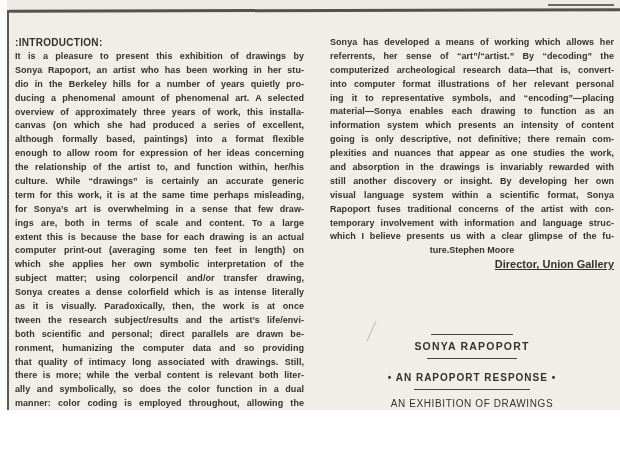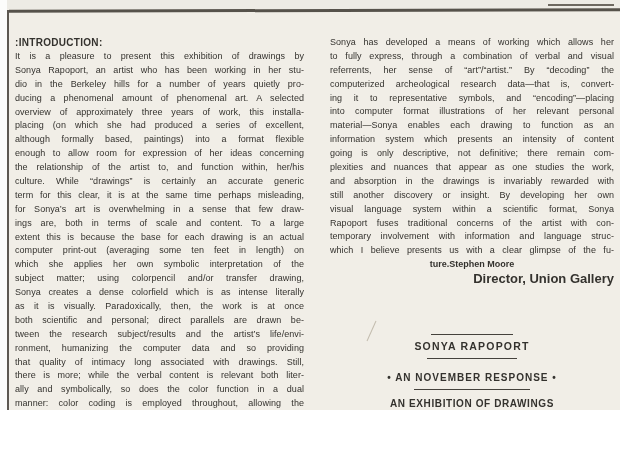--- a/index.html
+++ b/index.html
@@ -21,37 +21,37 @@
   .curve-a { left:288px; top:443px; width:18px; height:22px; border-color:transparent #bdb5a5 transparent transparent; transform:rotate(8deg); }
   .curve-b { left:580px; top:440px; width:24px; height:26px; border-color:transparent #c0b8a8; }
   .smudge  { position:absolute; left:82px; top:444px; width:17px; height:11px; background:#f3f0e9; border-radius:50%; }
 
   
   .col { position:absolute; top:36px; }
   .col-left  { left:15px;  width:289px; }
   .col-right { left:330px; width:284px; }
   .heading { font-size:10px; font-weight:bold; letter-spacing:0.3px; height:14px; line-height:14px; }
   .jline {
-    font-size:9px; font-weight:normal; letter-spacing:0.05px;
+    font-size:9px; font-weight:bold; letter-spacing:0.05px;
     height:13.9px; line-height:13.9px; overflow:hidden;
     text-align:justify;
   }
   .jline::after { content:""; display:inline-block; width:100%; height:0; }
   .sig-row { display:flex; justify-content:center; font-size:9px; font-weight:bold; height:13.9px; line-height:13.9px; }
-  .sig-title { text-align:right; font-size:13px; font-weight:bold; height:13.9px; line-height:13.9px; }
+  .sig-title { text-align:right; font-size:11px; font-weight:bold; height:13.9px; line-height:13.9px;text-decoration:underline; }
 
   
   .announce { position:absolute; left:330px; top:334px; width:284px; text-align:center; }
   .rule { height:0; border-top:1.6px solid #45423c; margin:0 auto; }
   .rule-1 { width:82px; }
   .rule-2 { width:90px; margin-top:5px; }
   .rule-3 { width:116px; margin-top:5px; }
   .artist-name { font-size:10.5px; font-weight:bold; letter-spacing:1.2px; margin-top:5px; line-height:13px; }
   .subtitle    { font-size:10px;   font-weight:bold; letter-spacing:1px;   margin-top:12px; line-height:13px; }
-  .announce-lines .jline2 { font-size:10px; font-weight:bold; letter-spacing:0.6px; line-height:13.8px; text-align:center; }
+  .announce-lines .jline2 { font-size:10px; font-weight:normal; letter-spacing:0.6px; line-height:13.8px; text-align:center; }
   .announce-lines { margin-top:7px; }
 </style>
 </head>
 <body>
 
 <div class="scan">
 
   <div class="left-white-strip"></div>
   <div class="top-light-strip"></div>
   <div class="edge-top"></div>
@@ -63,55 +63,54 @@
   <div class="curve-mark curve-b"></div>
 
   <div class="col col-left">
     <div class="heading">:INTRODUCTION:</div>
     <div>
         <div class="jline">It is a pleasure to present this exhibition of drawings by</div>
         <div class="jline">Sonya Rapoport, an artist who has been working in her stu-</div>
         <div class="jline">dio in the Berkeley hills for a number of years quietly pro-</div>
         <div class="jline">ducing a phenomenal amount of phenomenal art. A selected</div>
         <div class="jline">overview of approximately three years of work, this installa-</div>
-        <div class="jline">placing (on which she had produced a series of excellent,</div>
+        <div class="jline">canvas (on which she had produced a series of excellent,</div>
         <div class="jline">although formally based, paintings) into a format flexible</div>
         <div class="jline">enough to allow room for expression of her ideas concerning</div>
         <div class="jline">the relationship of the artist to, and function within, her/his</div>
         <div class="jline">culture.  While “drawings” is certainly an accurate generic</div>
-        <div class="jline">term for this clear, it is at the same time perhaps misleading,</div>
+        <div class="jline">term for this work, it is at the same time perhaps misleading,</div>
         <div class="jline">for Sonya’s art is overwhelming in a sense that few draw-</div>
         <div class="jline">ings are, both in terms of scale and content.  To a large</div>
         <div class="jline">extent this is because the base for each drawing is an actual</div>
         <div class="jline">computer print-out (averaging some ten feet in length) on</div>
         <div class="jline">which she applies her own symbolic interpretation of the</div>
         <div class="jline">subject matter; using colorpencil and/or transfer drawing,</div>
         <div class="jline">Sonya creates a dense colorfield which is as intense literally</div>
         <div class="jline">as it is visually.  Paradoxically, then, the work is at once</div>
+        <div class="jline">tween the research subject/results and the artist’s life/envi-</div>
         <div class="jline">both scientific and personal; direct parallels are drawn be-</div>
-        <div class="jline">tween the research subject/results and the artist’s life/envi-</div>
         <div class="jline">ronment, humanizing the computer data and so providing</div>
         <div class="jline">that quality of intimacy long associated with drawings. Still,</div>
         <div class="jline">there is more; while the verbal content is relevant both liter-</div>
         <div class="jline">ally and symbolically, so does the color function in a dual</div>
         <div class="jline">manner:  color coding is employed throughout, allowing the</div>
         <div class="jline">viewer to “read” the drawing in a non-literal way by visually</div>
         <div class="jline">associating a given color with its respective subject.  Thus,</div>
       </div>
   </div>
   <div class="smudge"></div>
 
   <div class="col col-right">
     <div>
         <div class="jline">Sonya has developed a means of working which allows her</div>
-        <div class="jline">to fully express, through a combination of verbal and visual</div>
         <div class="jline">referrents, her sense of “art”/“artist.”  By “decoding” the</div>
         <div class="jline">computerized archeological research data—that is, convert-</div>
+        <div class="jline">into computer format illustrations of her relevant personal</div>
         <div class="jline">ing it to representative symbols, and “encoding”—placing</div>
-        <div class="jline">into computer format illustrations of her relevant personal</div>
         <div class="jline">material—Sonya enables each drawing to function as an</div>
         <div class="jline">information system which presents an intensity of content</div>
         <div class="jline">going is only descriptive, not definitive; there remain com-</div>
         <div class="jline">plexities and nuances that appear as one studies the work,</div>
         <div class="jline">and absorption in the drawings is invariably rewarded with</div>
         <div class="jline">still another discovery or insight.  By developing her own</div>
         <div class="jline">visual language system within a scientific format, Sonya</div>
         <div class="jline">Rapoport fuses traditional concerns of the artist with con-</div>
         <div class="jline">temporary involvement with information and language struc-</div>
         <div class="jline">which I believe presents us with a clear glimpse of the fu-</div>
@@ -120,21 +119,21 @@
       <span>ture.</span>
       <span>Stephen Moore</span>
     </div>
     <div class="sig-title">Director, Union Gallery</div>
   </div>
 
   <div class="announce">
     <div class="rule rule-1"></div>
     <div class="artist-name">SONYA RAPOPORT</div>
     <div class="rule rule-2"></div>
-    <div class="subtitle">•  AN NOVEMBER RESPONSE  •</div>
+    <div class="subtitle">•  AN RAPOPORT RESPONSE  •</div>
     <div class="rule rule-3"></div>
     <div class="announce-lines">
         <div class="jline2">AN EXHIBITION OF DRAWINGS</div>
         <div class="jline2">OCTOBER 9–NOVEMBER 3, 1978</div>
         <div class="jline2">SAN JOSE STATE UNIVERSITY</div>
       </div>
   </div>
 
 </div>
 

